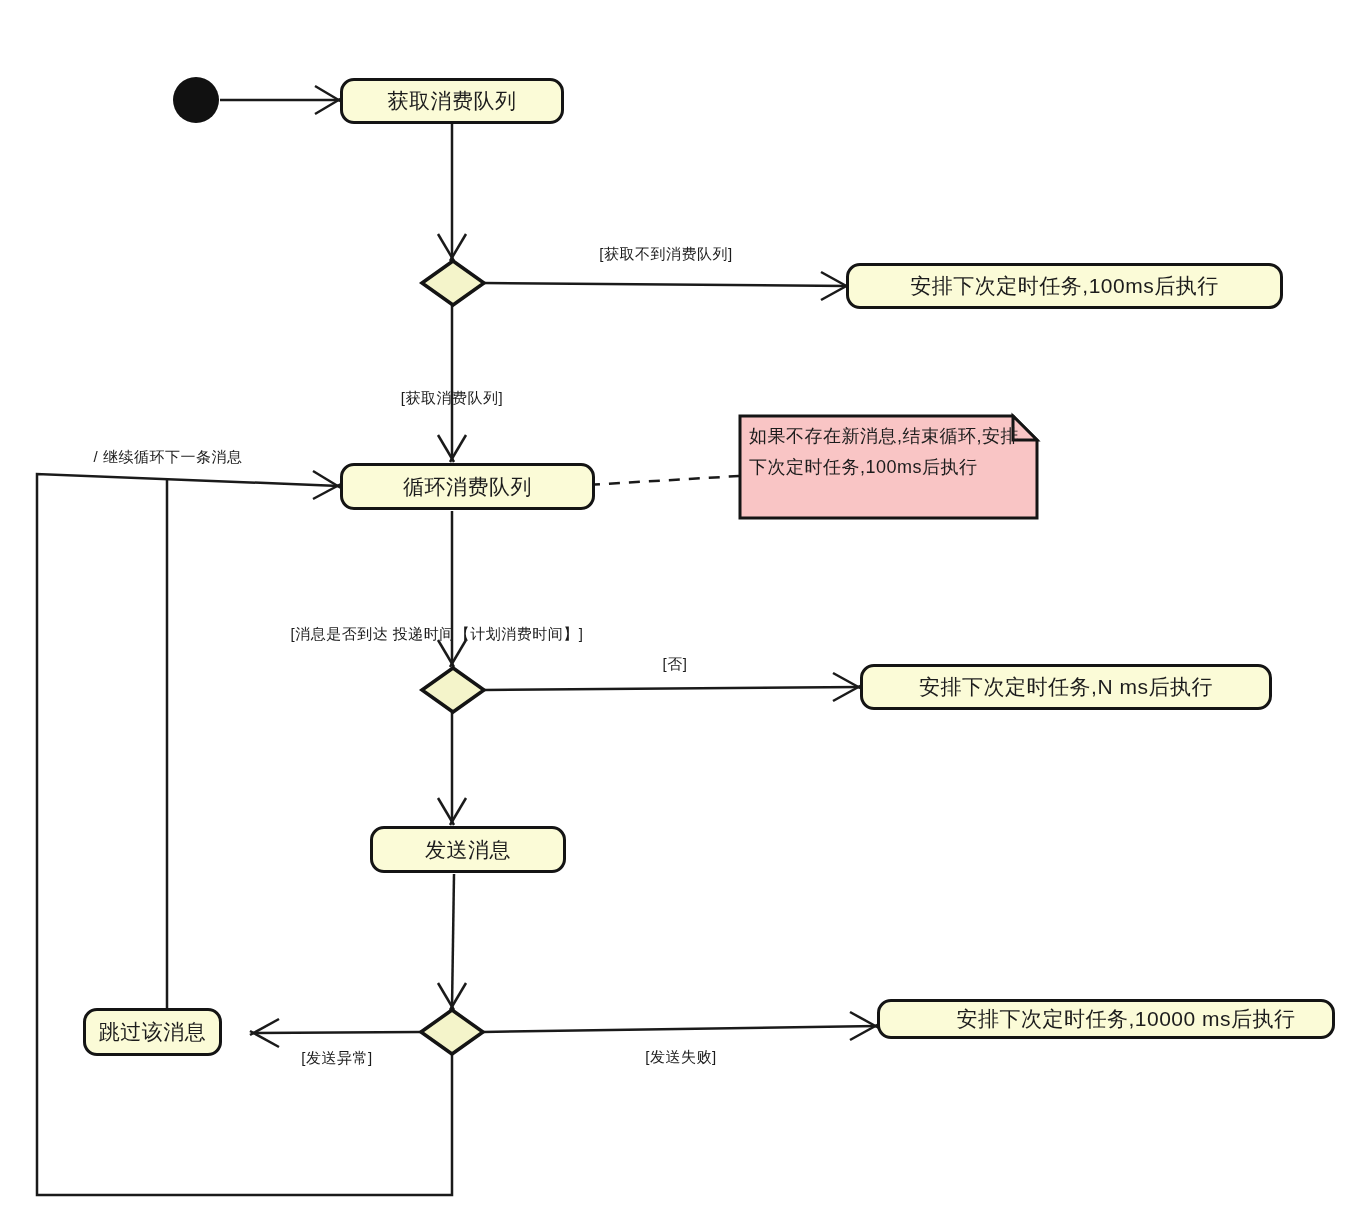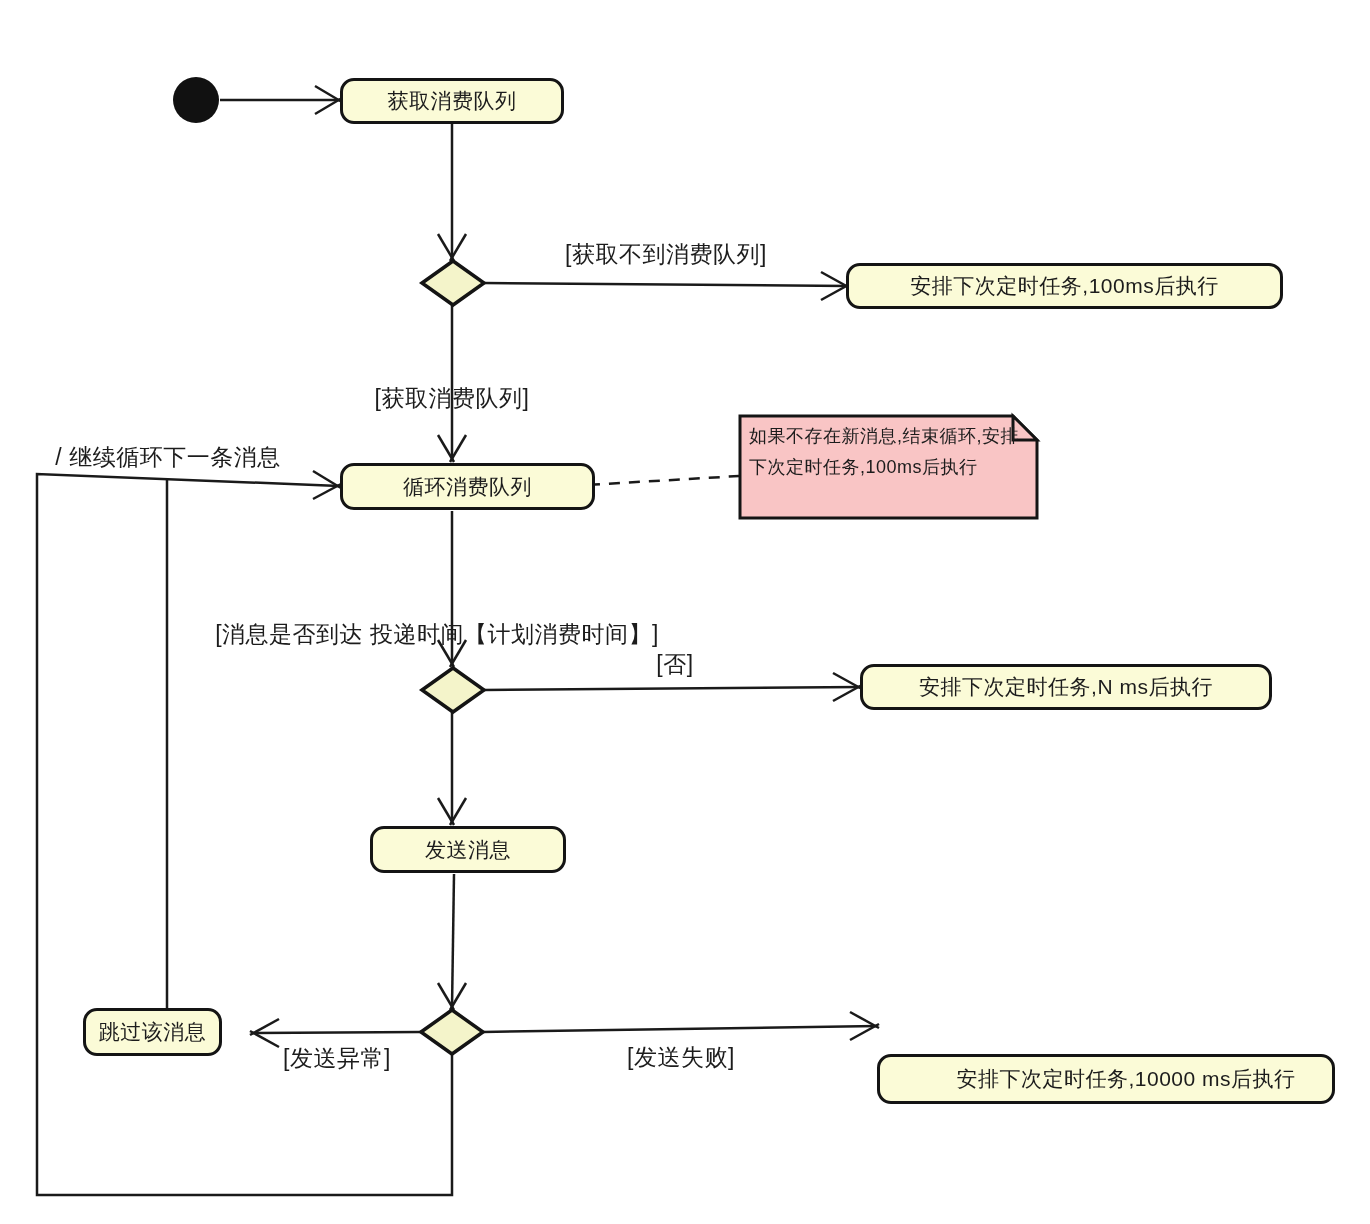--- a/index.html
+++ b/index.html
@@ -31,21 +31,21 @@
     align-items: center;
     justify-content: center;
     font-size: 21px;
     color: #1c1c1c;
     letter-spacing: 0.5px;
     white-space: nowrap;
   }
   .edge-label {
     position: absolute;
     transform: translate(-50%, -50%);
-    font-size: 23px;
+    font-size: 15px;
     color: #1c1c1c;
     white-space: nowrap;
     letter-spacing: 0.5px;
   }
   .note-text {
     position: absolute;
     left: 749px;
     top: 421px;
     width: 282px;
     font-size: 18px;
@@ -148,21 +148,21 @@
   <div class="node" style="left:340px; top:78px; width:224px; height:46px;">获取消费队列</div>
 
   <div class="node" style="left:846px; top:263px; width:437px; height:46px;">安排下次定时任务,100ms后执行</div>
 
   <div class="node" style="left:340px; top:463px; width:255px; height:47px;">循环消费队列</div>
 
   <div class="node" style="left:860px; top:664px; width:412px; height:46px;">安排下次定时任务,N ms后执行</div>
 
   <div class="node" style="left:370px; top:826px; width:196px; height:47px;text-align:center;">发送消息</div>
 
-  <div class="node" style="left:877px; top:1054px; width:458px; height:50px;padding-left:40px;">安排下次定时任务,10000 ms后执行</div>
+  <div class="node" style="left:877px; top:999px; width:458px; height:40px;padding-left:40px;">安排下次定时任务,10000 ms后执行</div>
 
   <div class="node" style="left:83px; top:1008px; width:139px; height:48px;">跳过该消息</div>
 
   <div class="edge-label" style="left:666px; top:254px;">[获取不到消费队列]</div>
 
   <div class="edge-label" style="left:452px; top:398px;">[获取消费队列]</div>
 
   <div class="edge-label" style="left:437px; top:634px;">[消息是否到达 投递时间【计划消费时间】]</div>
 
   <div class="edge-label" style="left:675px; top:664px;">[否]</div>

